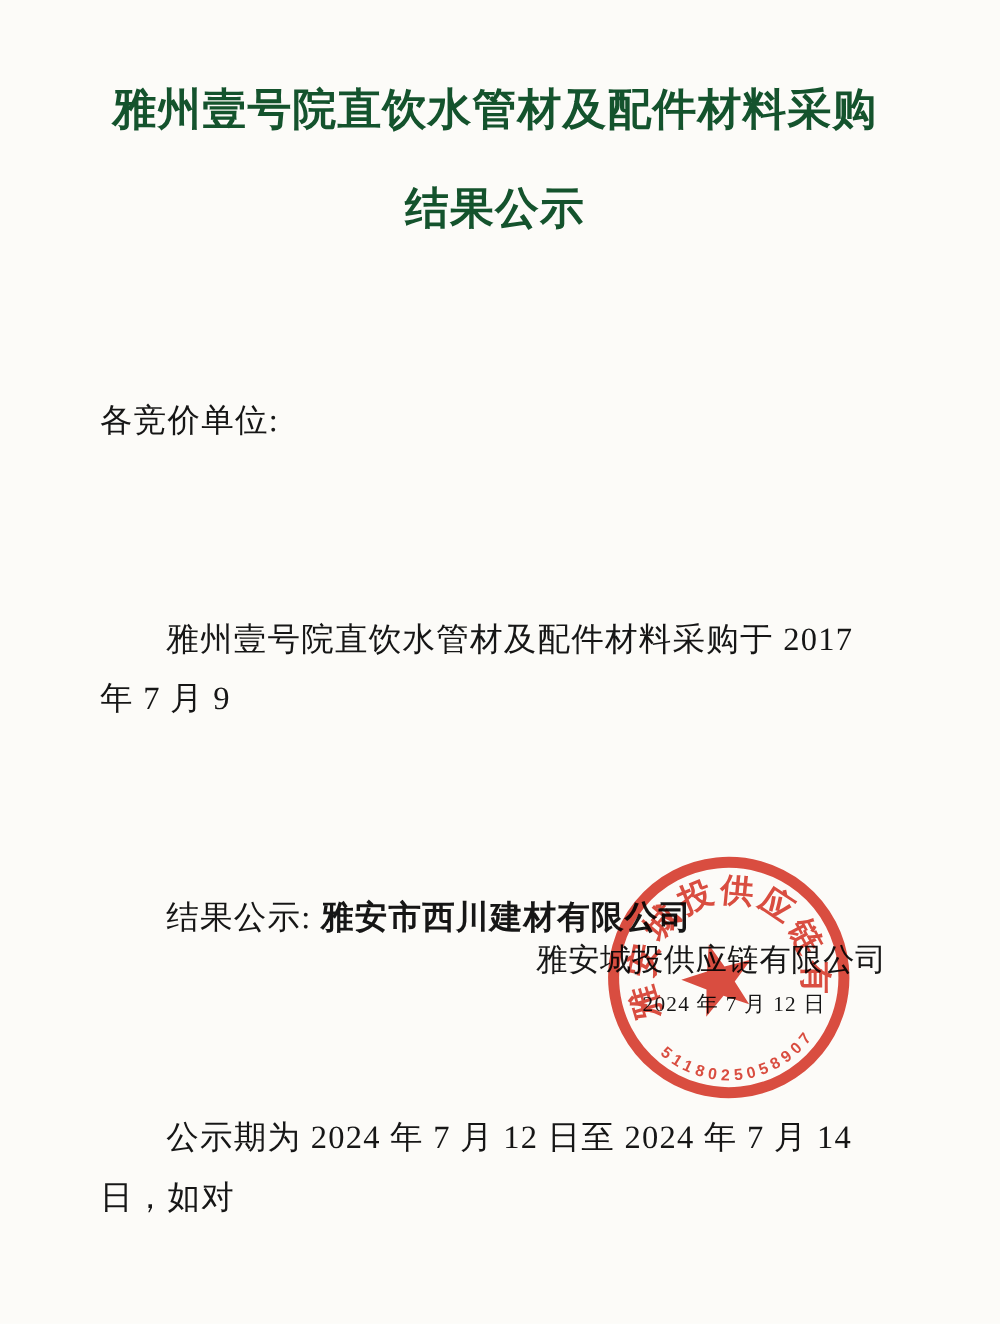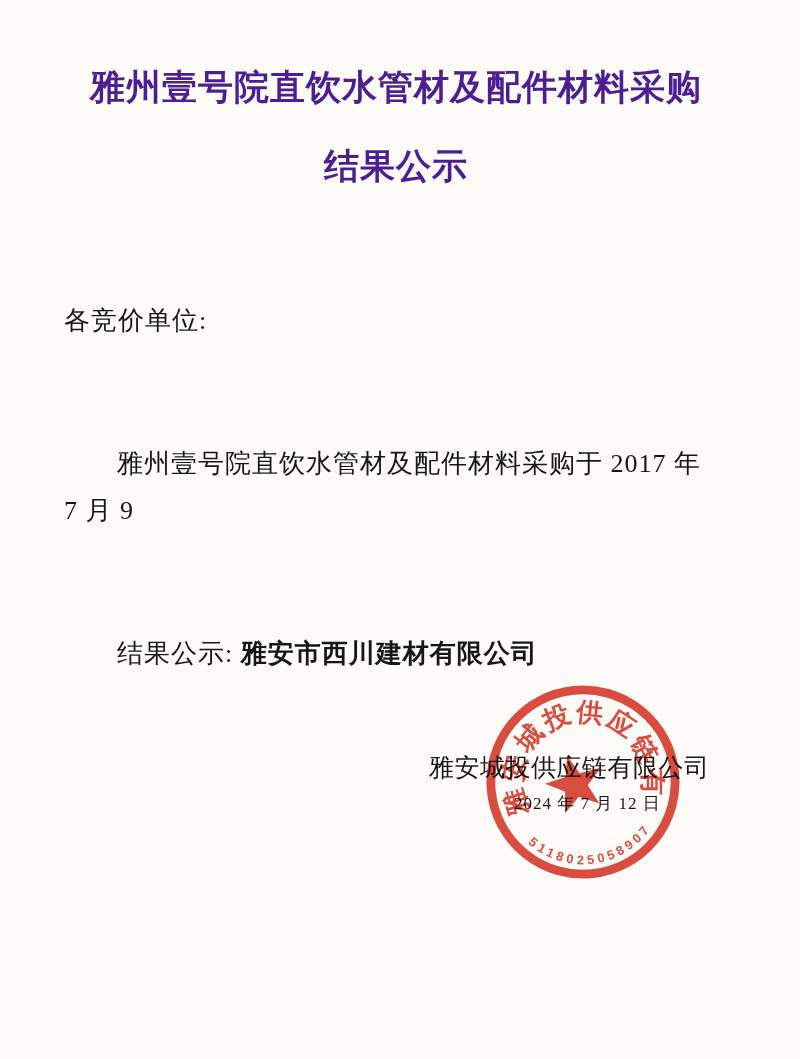--- a/index.html
+++ b/index.html
@@ -13,31 +13,31 @@
   }
   .paper { position:absolute; inset:0; }
 
   .doc-title {
     position:absolute; left:0; width:792px;
     text-align:center;
     font-family:"Liberation Sans","DejaVu Sans",sans-serif;
     font-weight:700;
     font-size:35px;
     letter-spacing:1px;
-    color:#4c1d95;
+    color:#14532d;
   }
   .doc-title.l1 { top:64px; }
   .doc-title.l2 { top:143px; }
 
   .doc-body {
     position:absolute; top:202px; left:64px; width:656px;
     font-size:26px; line-height:47.5px; letter-spacing:1px;
     white-space:pre-wrap;
   }
-  .doc-body p { margin:0; }
+  .doc-body p { margin:16px; }
   .doc-body p.ind { text-indent:53px; }
   .winner-name {
     font-family:Liberation Mono, monospace;
     font-weight:700;
   }
 
   .sig-company {
     position:absolute; top:751px; left:429px;
     font-size:25px; letter-spacing:0.5px; white-space:pre;
   }
@@ -68,20 +68,21 @@
 
 <div class="paper">
 
   <h1 class="doc-title l1">雅州壹号院直饮水管材及配件材料采购</h1>
   <h1 class="doc-title l2">结果公示</h1>
 
   <div class="doc-body">
     <p>各竞价单位:</p>
     <p class="ind">雅州壹号院直饮水管材及配件材料采购于 2017 年 7 月 9</p>
     <p class="ind"><span>结果公示: </span><span class="winner-name">雅安市西川建材有限公司</span></p>
+    <p class="ind">公示期为 2024 年 7 月 12 日至 2024 年 7 月 14 日，如对</p>
     
     
   </div>
 
   <div class="sig-company">雅安城投供应链有限公司</div>
   <div class="sig-date">2024 年 7 月 12 日</div>
 
   <svg class="seal" viewBox="0 0 200 200" aria-hidden="true">
     <circle class="ring" cx="100" cy="100" r="94"></circle>
     <polygon class="star" points="86.6,71.5 97.5,90.7 119.4,87.5 104.5,103.8 114.3,123.5 94.2,114.4 78.4,129.9 80.9,107.9 61.3,97.7 82.9,93.2"></polygon>

